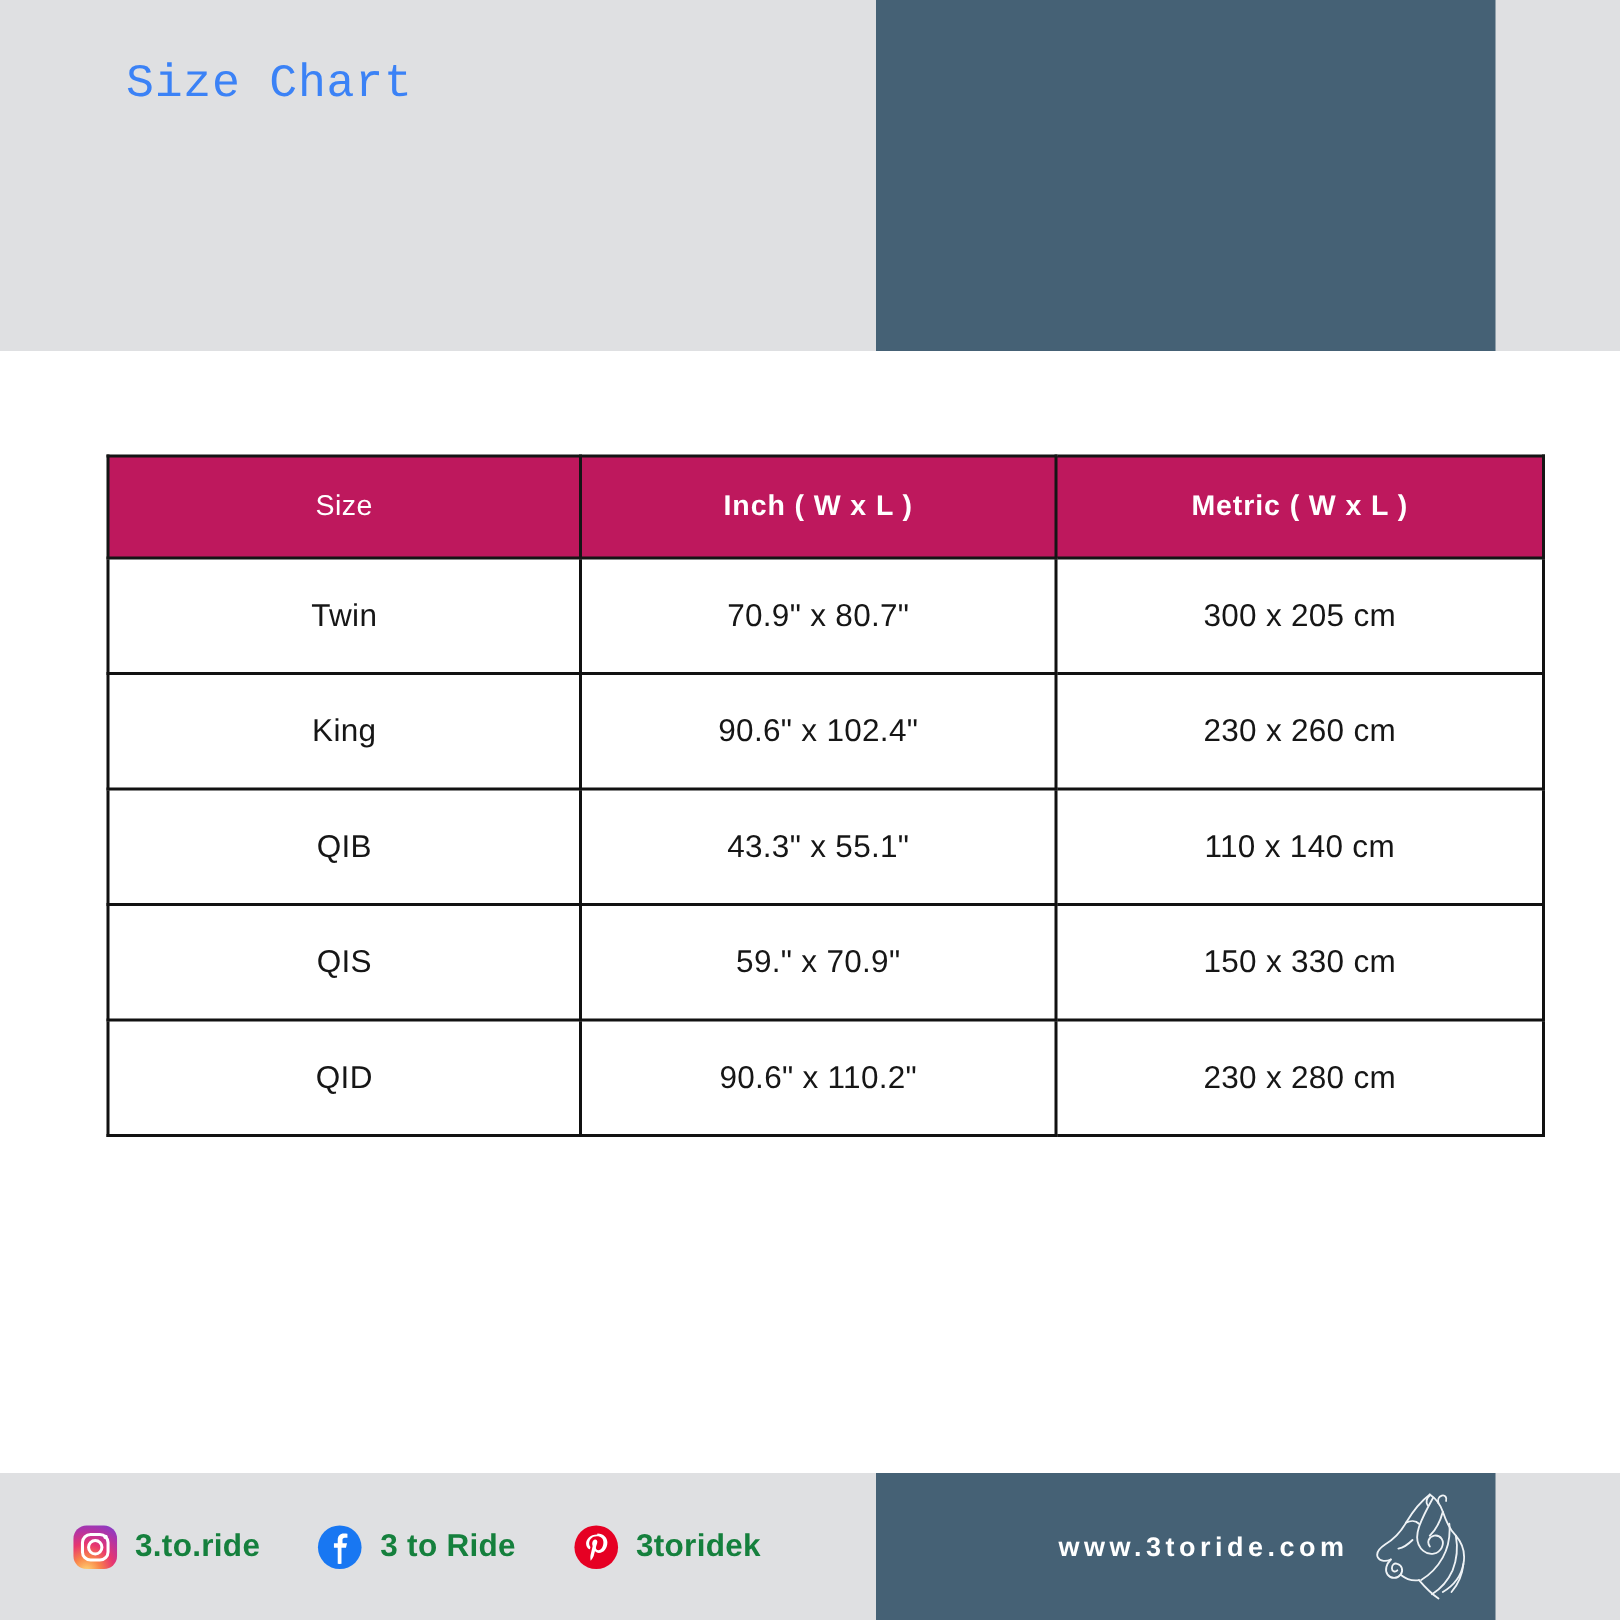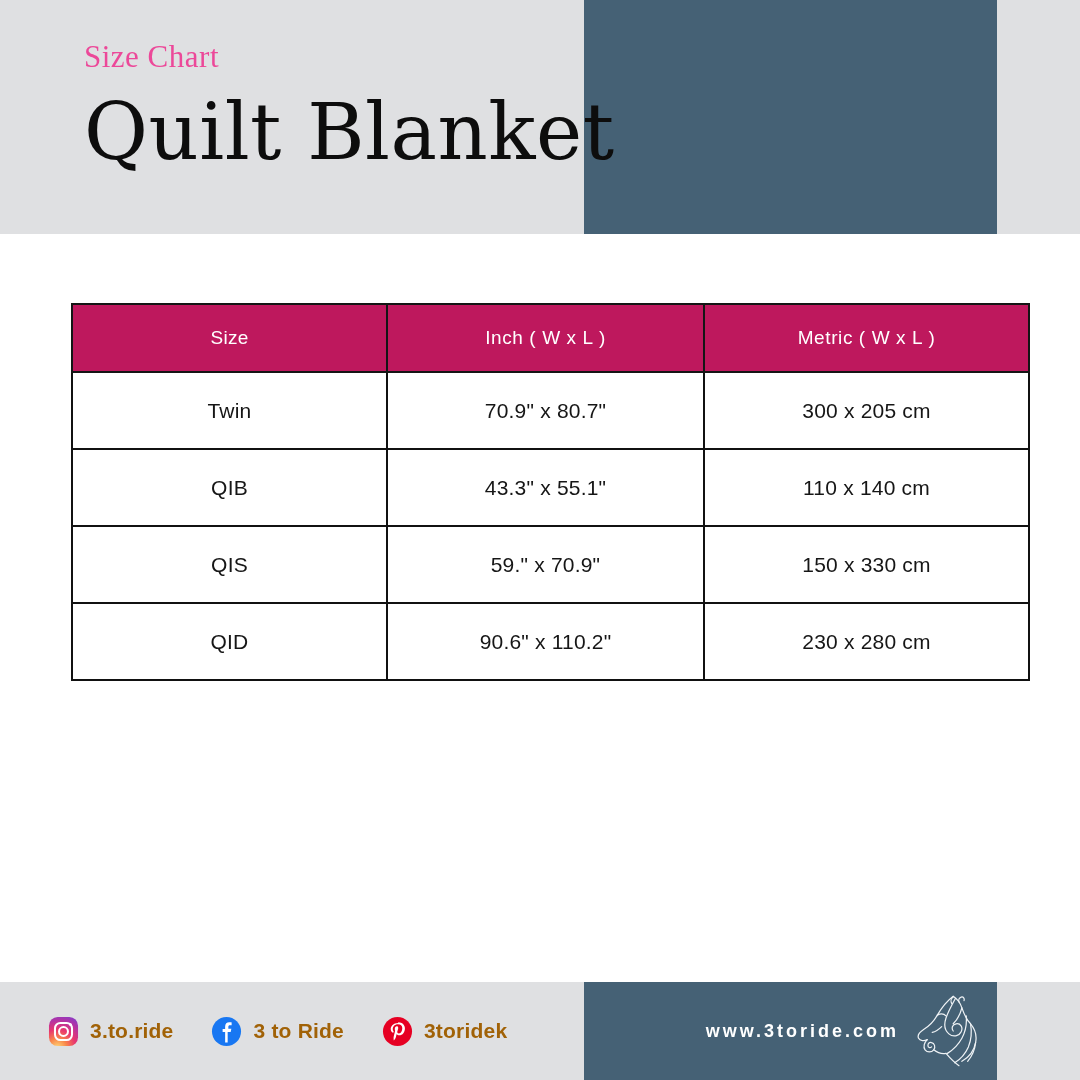--- a/index.html
+++ b/index.html
@@ -40,25 +40,25 @@
   }
 
   .header-text {
     position: absolute;
     left: 84px;
     top: 40px;
     width: 490px;
   }
 
   .kicker {
-    font-family: Liberation Serif, serif;
+    font-family: Liberation Mono, monospace;
     font-size: 31px;
     font-weight: 300;
     letter-spacing: 0.5px;
-    color: #ec4899;
+    color: #3b82f6;
     line-height: 1.1;
   }
 
   .headline {
     font-family: "DejaVu Serif", serif;
     font-size: 78px;
     font-weight: 400;
     letter-spacing: 0.5px;
     color: #0d0d0d;
     line-height: 1.18;
@@ -90,21 +90,21 @@
     height: 68px;
     border: 2px solid #151515;
     font-size: 19px;
     font-weight: 400;
     letter-spacing: 0.3px;
     text-align: center;
     vertical-align: middle;
   }
 
   table.size-table thead th.bold-head {
-    font-weight: 400;
+    font-weight: 700;
     letter-spacing: 0.6px;
     margin-top: 40px;
   }
 
   table.size-table tbody td {
     height: 77px;
     border: 2px solid #111111;
     background: #ffffff;
     color: #161616;
     font-size: 21px;
@@ -160,38 +160,37 @@
 
   .social-item {
     display: flex;
     align-items: center;
     gap: 11px;
   }
 
   .social-label {
     font-size: 21px;
     font-weight: 700;
-    color: #a16207;
+    color: #15803d;
     letter-spacing: 0.2px;
     white-space: nowrap;
   }
 
   .social-icon { width: 31px; height: 31px; display: block; flex: none; }
 </style>
 </head>
 <body>
 
 <div class="canvas">
 
   <div class="header-band"></div>
   <div class="header-accent"></div>
 
   <div class="header-text">
     <div class="kicker">Size Chart</div>
-    <div class="headline">Quilt Blanket</div>
   </div>
 
   <div class="table-wrap">
     <table class="size-table">
       <colgroup>
         <col class="c-size">
           <col class="c-inch">
           <col class="c-metric">
       </colgroup>
       <thead>
@@ -199,20 +198,25 @@
           <th>Size</th>
           <th class="bold-head">Inch ( W x L )</th>
           <th class="bold-head">Metric ( W x L )</th>
         </tr>
       </thead>
       <tbody>
         <tr>
           <td>Twin</td>
           <td>70.9" x 80.7"</td>
           <td>300 x 205 cm</td>
+        </tr>
+        <tr>
+          <td>King</td>
+          <td>90.6" x 102.4"</td>
+          <td>230 x 260 cm</td>
         </tr>
         <tr>
           <td>QIB</td>
           <td>43.3" x 55.1"</td>
           <td>110 x 140 cm</td>
         </tr>
         <tr>
           <td>QIS</td>
           <td>59." x 70.9"</td>
           <td>150 x 330 cm</td>

